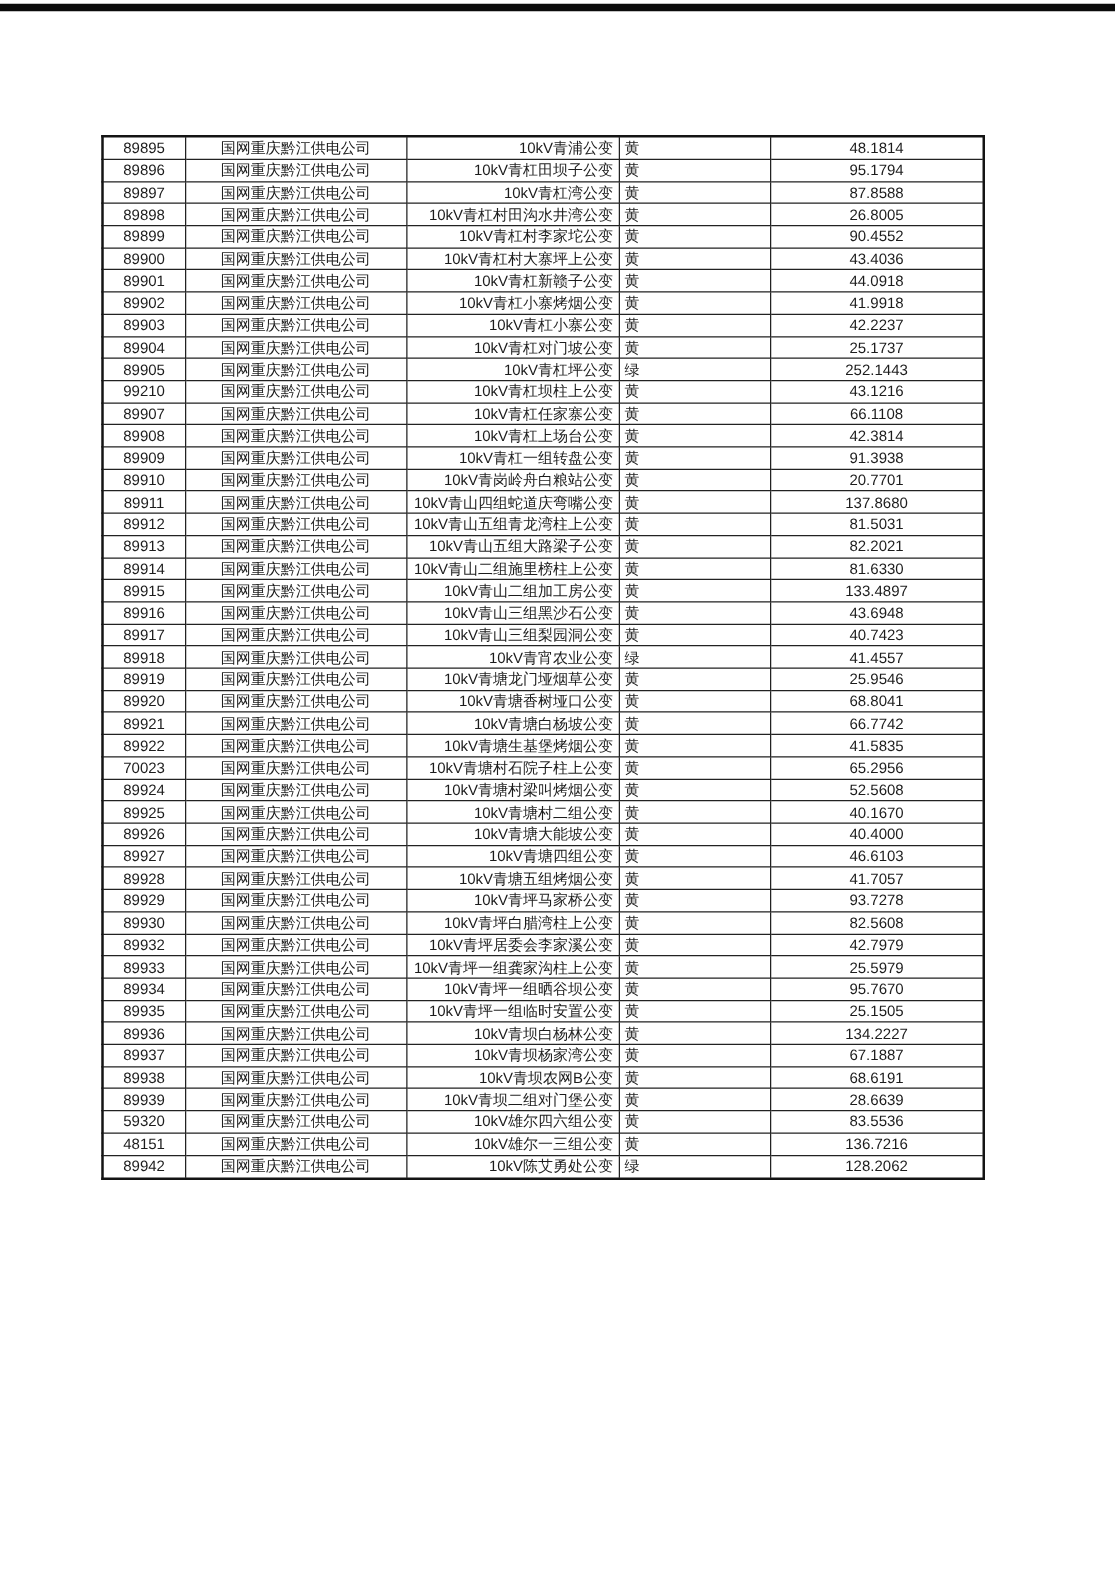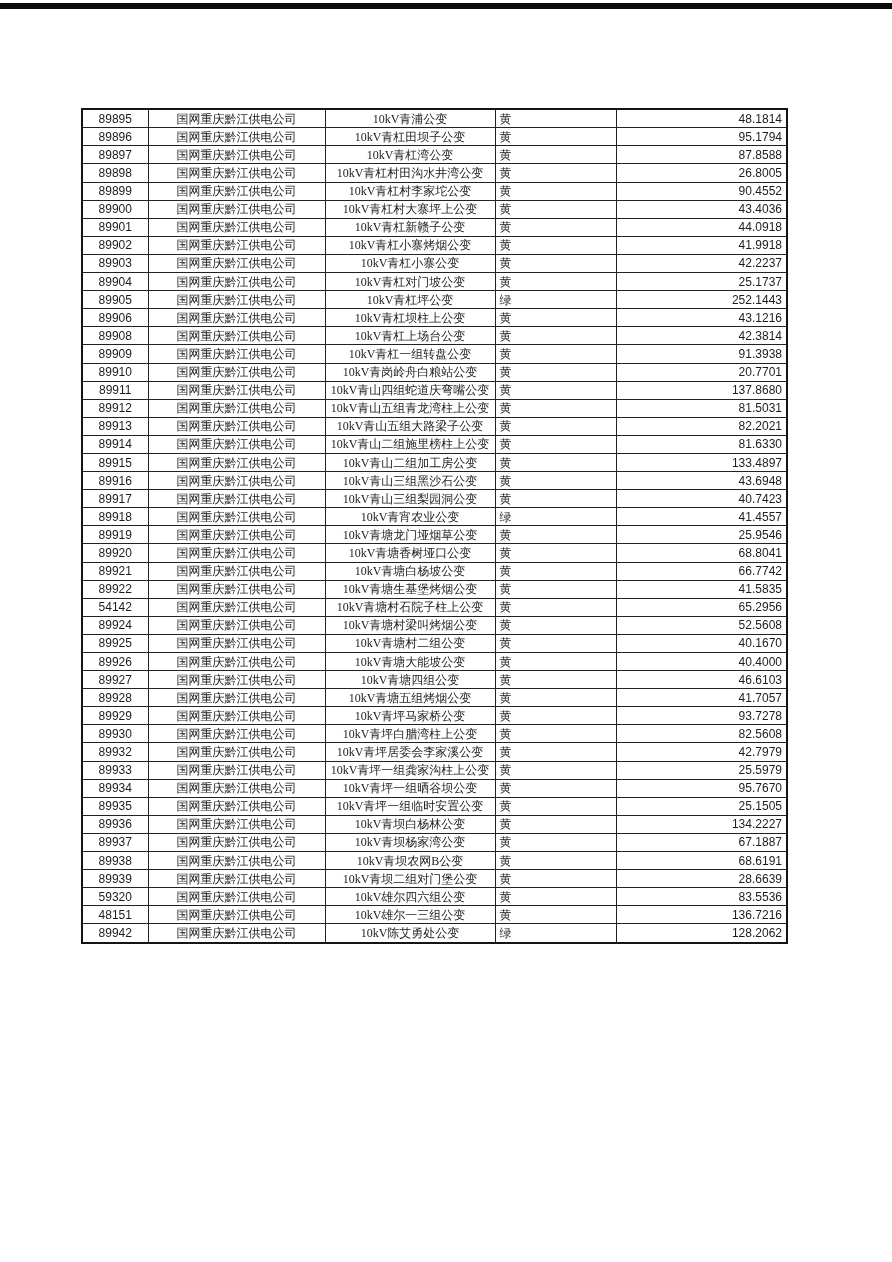--- a/index.html
+++ b/index.html
@@ -39,23 +39,23 @@
   table.data-table td {
     border: 1.5px solid #222222;
     padding: 0 4px;
     overflow: hidden;
     white-space: nowrap;
     vertical-align: middle;
     line-height: 1;
   }
   td.c-id    { text-align: center; padding: 0; }
   td.c-comp  { text-align: center; }
-  td.c-name  { text-align: center; font-family: Liberation Serif, serif; }
+  td.c-name  { text-align: right; }
   td.c-stat  { text-align: left; }
-  td.c-val   { text-align: right; padding: 0; font-variant-numeric: tabular-nums; }
+  td.c-val   { text-align: center; padding: 0; font-variant-numeric: tabular-nums; }
 </style>
 </head>
 <body>
 
 <div class="top-rule"></div>
 
 <table class="data-table">
   <colgroup>
     <col style="width:66px">
     <col style="width:177px">
@@ -146,27 +146,34 @@
 
   <tr>
     <td class="c-id">89905</td>
     <td class="c-comp">国网重庆黔江供电公司</td>
     <td class="c-name">10kV青杠坪公变</td>
     <td class="c-stat">绿</td>
     <td class="c-val">252.1443</td>
   </tr>
 
   <tr>
-    <td class="c-id">89906</td>
+    <td class="c-id">99210</td>
     <td class="c-comp">国网重庆黔江供电公司</td>
     <td class="c-name">10kV青杠坝柱上公变</td>
     <td class="c-stat">黄</td>
     <td class="c-val">43.1216</td>
   </tr>
 
+  <tr>
+    <td class="c-id">89907</td>
+    <td class="c-comp">国网重庆黔江供电公司</td>
+    <td class="c-name">10kV青杠任家寨公变</td>
+    <td class="c-stat">黄</td>
+    <td class="c-val">66.1108</td>
+  </tr>
 
   <tr>
     <td class="c-id">89908</td>
     <td class="c-comp">国网重庆黔江供电公司</td>
     <td class="c-name">10kV青杠上场台公变</td>
     <td class="c-stat">黄</td>
     <td class="c-val">42.3814</td>
   </tr>
 
   <tr>
@@ -275,21 +282,21 @@
 
   <tr>
     <td class="c-id">89922</td>
     <td class="c-comp">国网重庆黔江供电公司</td>
     <td class="c-name">10kV青塘生基堡烤烟公变</td>
     <td class="c-stat">黄</td>
     <td class="c-val">41.5835</td>
   </tr>
 
   <tr>
-    <td class="c-id">54142</td>
+    <td class="c-id">70023</td>
     <td class="c-comp">国网重庆黔江供电公司</td>
     <td class="c-name">10kV青塘村石院子柱上公变</td>
     <td class="c-stat">黄</td>
     <td class="c-val">65.2956</td>
   </tr>
 
   <tr>
     <td class="c-id">89924</td>
     <td class="c-comp">国网重庆黔江供电公司</td>
     <td class="c-name">10kV青塘村梁叫烤烟公变</td>

